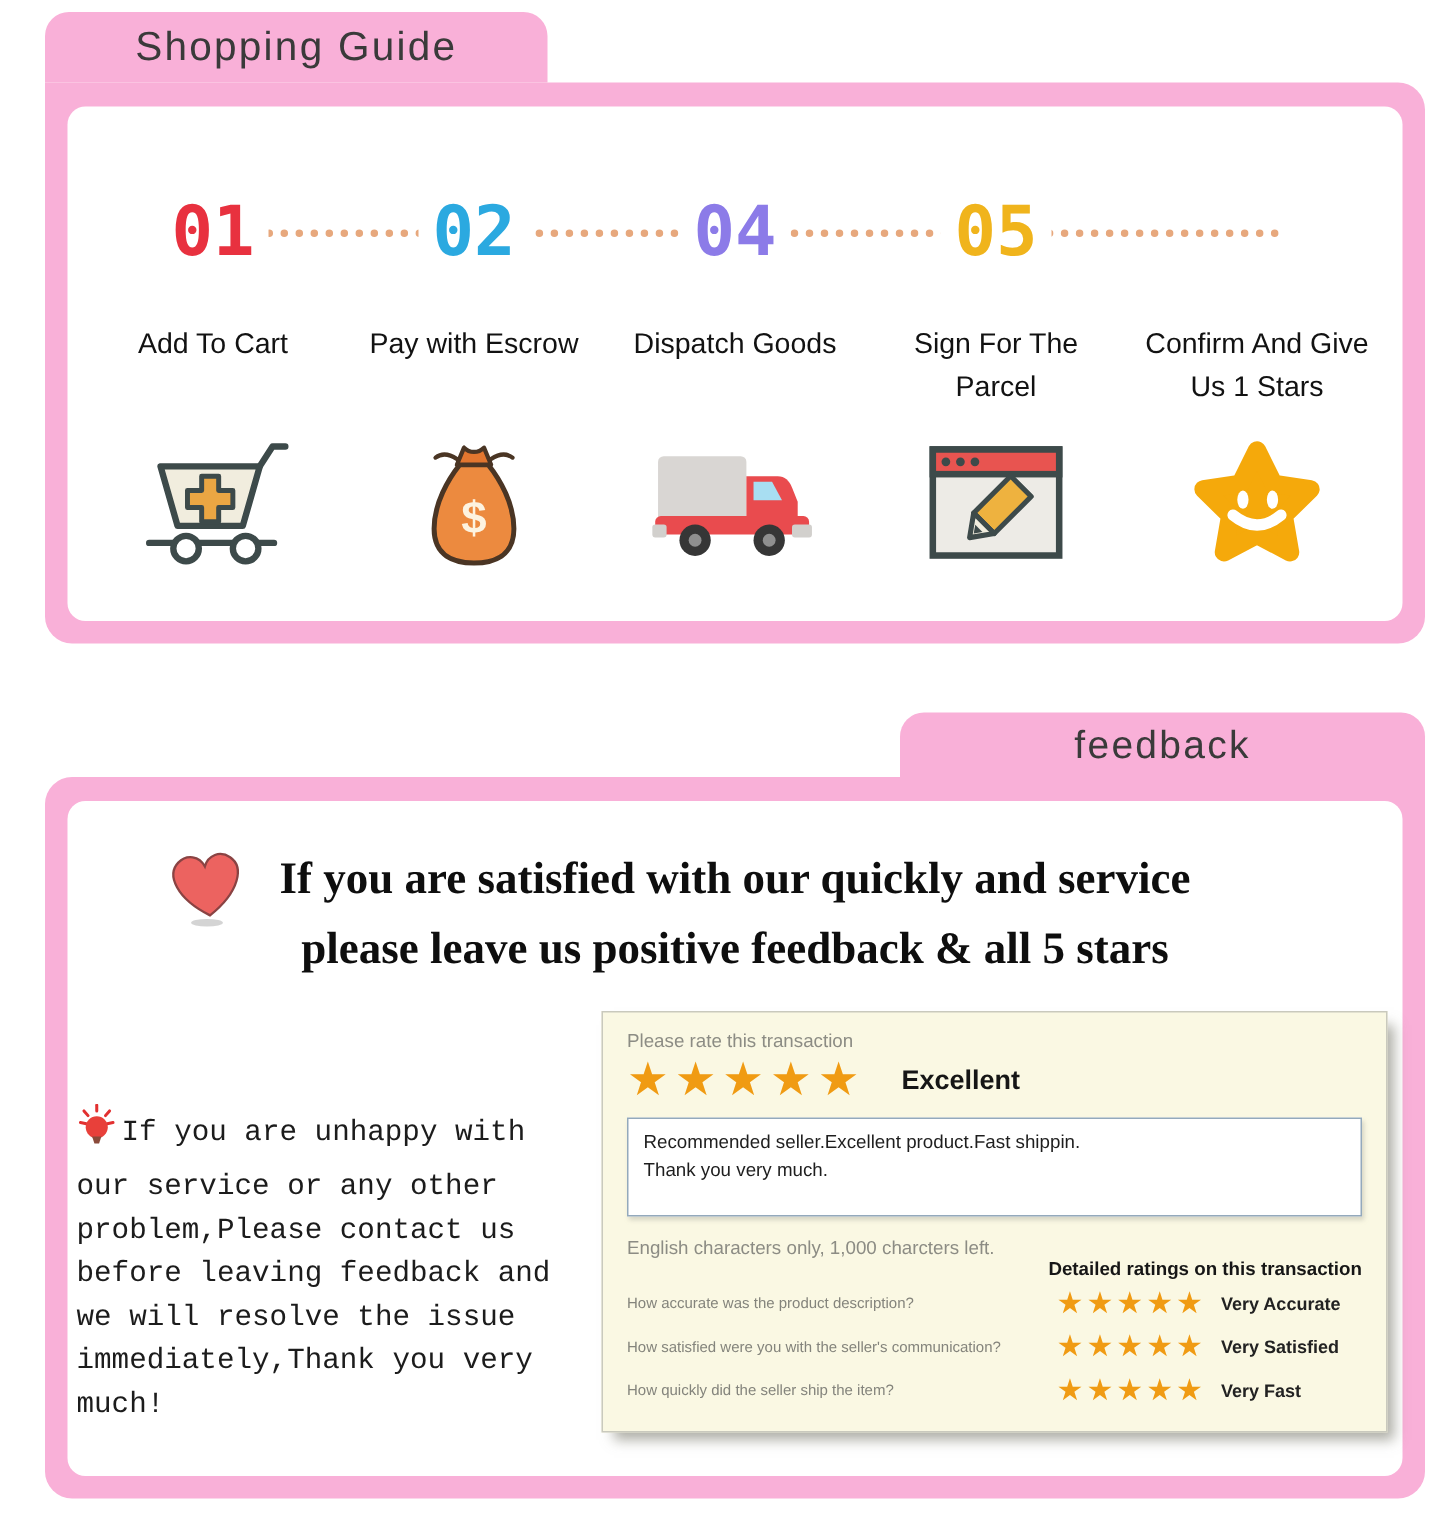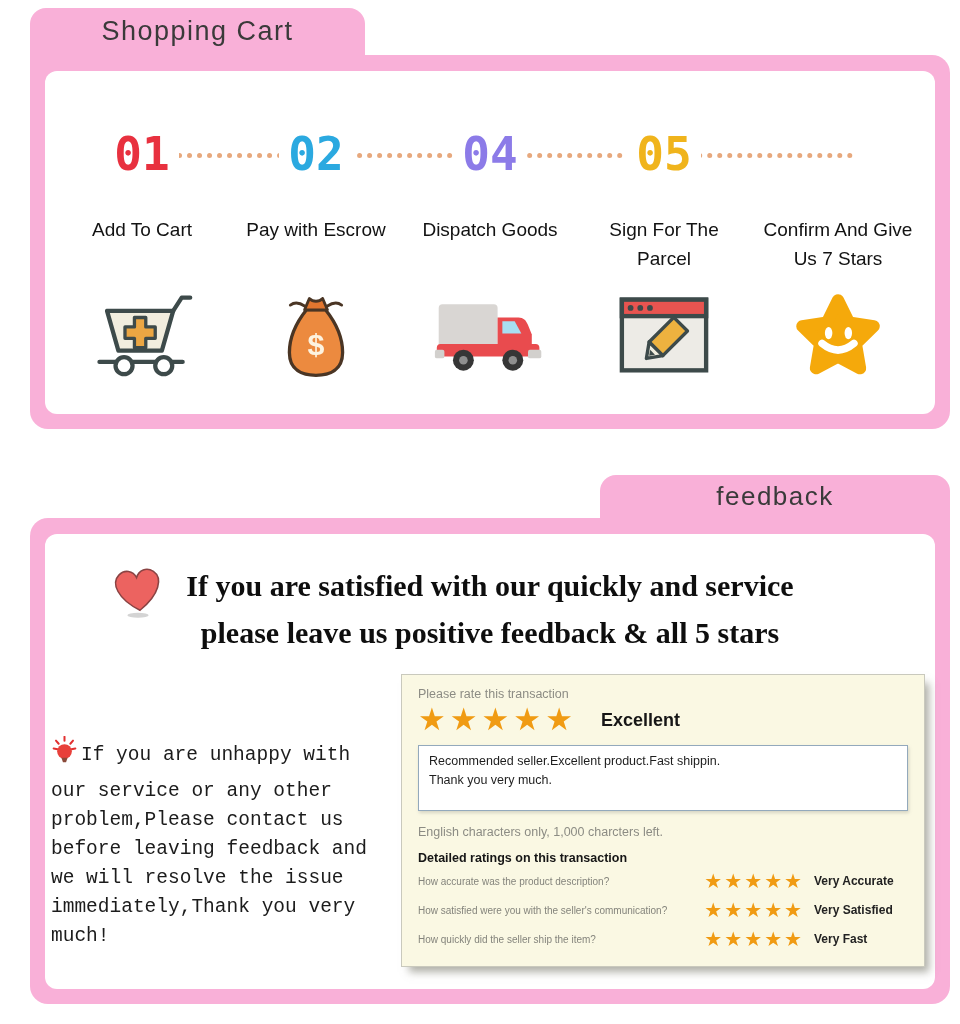--- a/index.html
+++ b/index.html
@@ -60,50 +60,50 @@
   .rate-label { font-size:12.5px; color:#8c8c84; }
   .stars-line { display:flex; align-items:center; margin-top:2px; }
   .big-stars { font-size:31px; line-height:34px; color:#f09b13; letter-spacing:4px; }
   .excellent { font-size:18px; font-weight:bold; color:#161616; margin-left:24px; }
   .comment-box {
     margin-top:8px; background:#fff; border:1px solid #93a9bc; height:66px;
     padding:6px 10px; font-size:12.5px; line-height:19px; color:#1e1e1e;
     box-shadow:1px 2px 3px rgba(150,150,140,.35);
   }
   .chars-hint { margin-top:14px; font-size:12.5px; color:#8c8c84; }
-  .detailed-label { margin-top:12px; font-size:12.5px; font-weight:bold; color:#161616; }
+  .detailed-label { font-size:12.5px; font-weight:bold; color:#161616;text-align:right; }
   .rating-row { display:flex; align-items:center; height:26px; margin-top:3px; }
   .rating-q { flex:1; font-size:10px; color:#84847c; }
   .row-stars { font-size:20px; color:#f09b13; letter-spacing:2px; margin-right:10px; line-height:22px; }
   .rating-val { width:94px; font-size:12px; font-weight:bold; color:#222; }
 </style>
 </head>
 <body>
 
 <div class="tab tab1">
-  <span>Shopping Cart</span>
+  <span>Shopping Guide</span>
 </div>
 
 <div class="card card1">
   <div class="card-inner">
 
     <div class="cols numbers-row">
       <div class="dotline"></div>
       <div class="num-cell"><span class="step-num c0">01</span></div>
       <div class="num-cell"><span class="step-num c1">02</span></div>
       <div class="num-cell"><span class="step-num c3">04</span></div>
       <div class="num-cell"><span class="step-num c4">05</span></div>
     </div>
 
     <div class="cols labels-row">
       <div class="step-label">Add To Cart</div>
       <div class="step-label">Pay with Escrow</div>
       <div class="step-label">Dispatch Goods</div>
       <div class="step-label">Sign For The Parcel</div>
-      <div class="step-label">Confirm And Give Us 7 Stars</div>
+      <div class="step-label">Confirm And Give Us 1 Stars</div>
     </div>
 
     <div class="cols icons-row">
       <div class="icon-cell">
         <svg width="104" height="92" viewBox="0 0 110 95">
           <path d="M10 76 h88" stroke="#3d4a4a" stroke-width="4.5" stroke-linecap="round" fill="none"></path>
           <polygon points="18,22 88,22 76,64 30,64" fill="#f1edde" stroke="#3d4a4a" stroke-width="4.5" stroke-linejoin="round"></polygon>
           <path d="M88 22 L97 8 H106" stroke="#3d4a4a" stroke-width="4.5" fill="none" stroke-linecap="round" stroke-linejoin="round"></path>
           <path d="M47 29 h12 v10 h10 v12 h-10 v10 h-12 v-10 h-10 v-12 h10 z" fill="#eba643" stroke="#3d4a4a" stroke-width="3.5" stroke-linejoin="round"></path>
           <circle cx="36" cy="80" r="9" fill="#fff" stroke="#3d4a4a" stroke-width="4.5"></circle>

